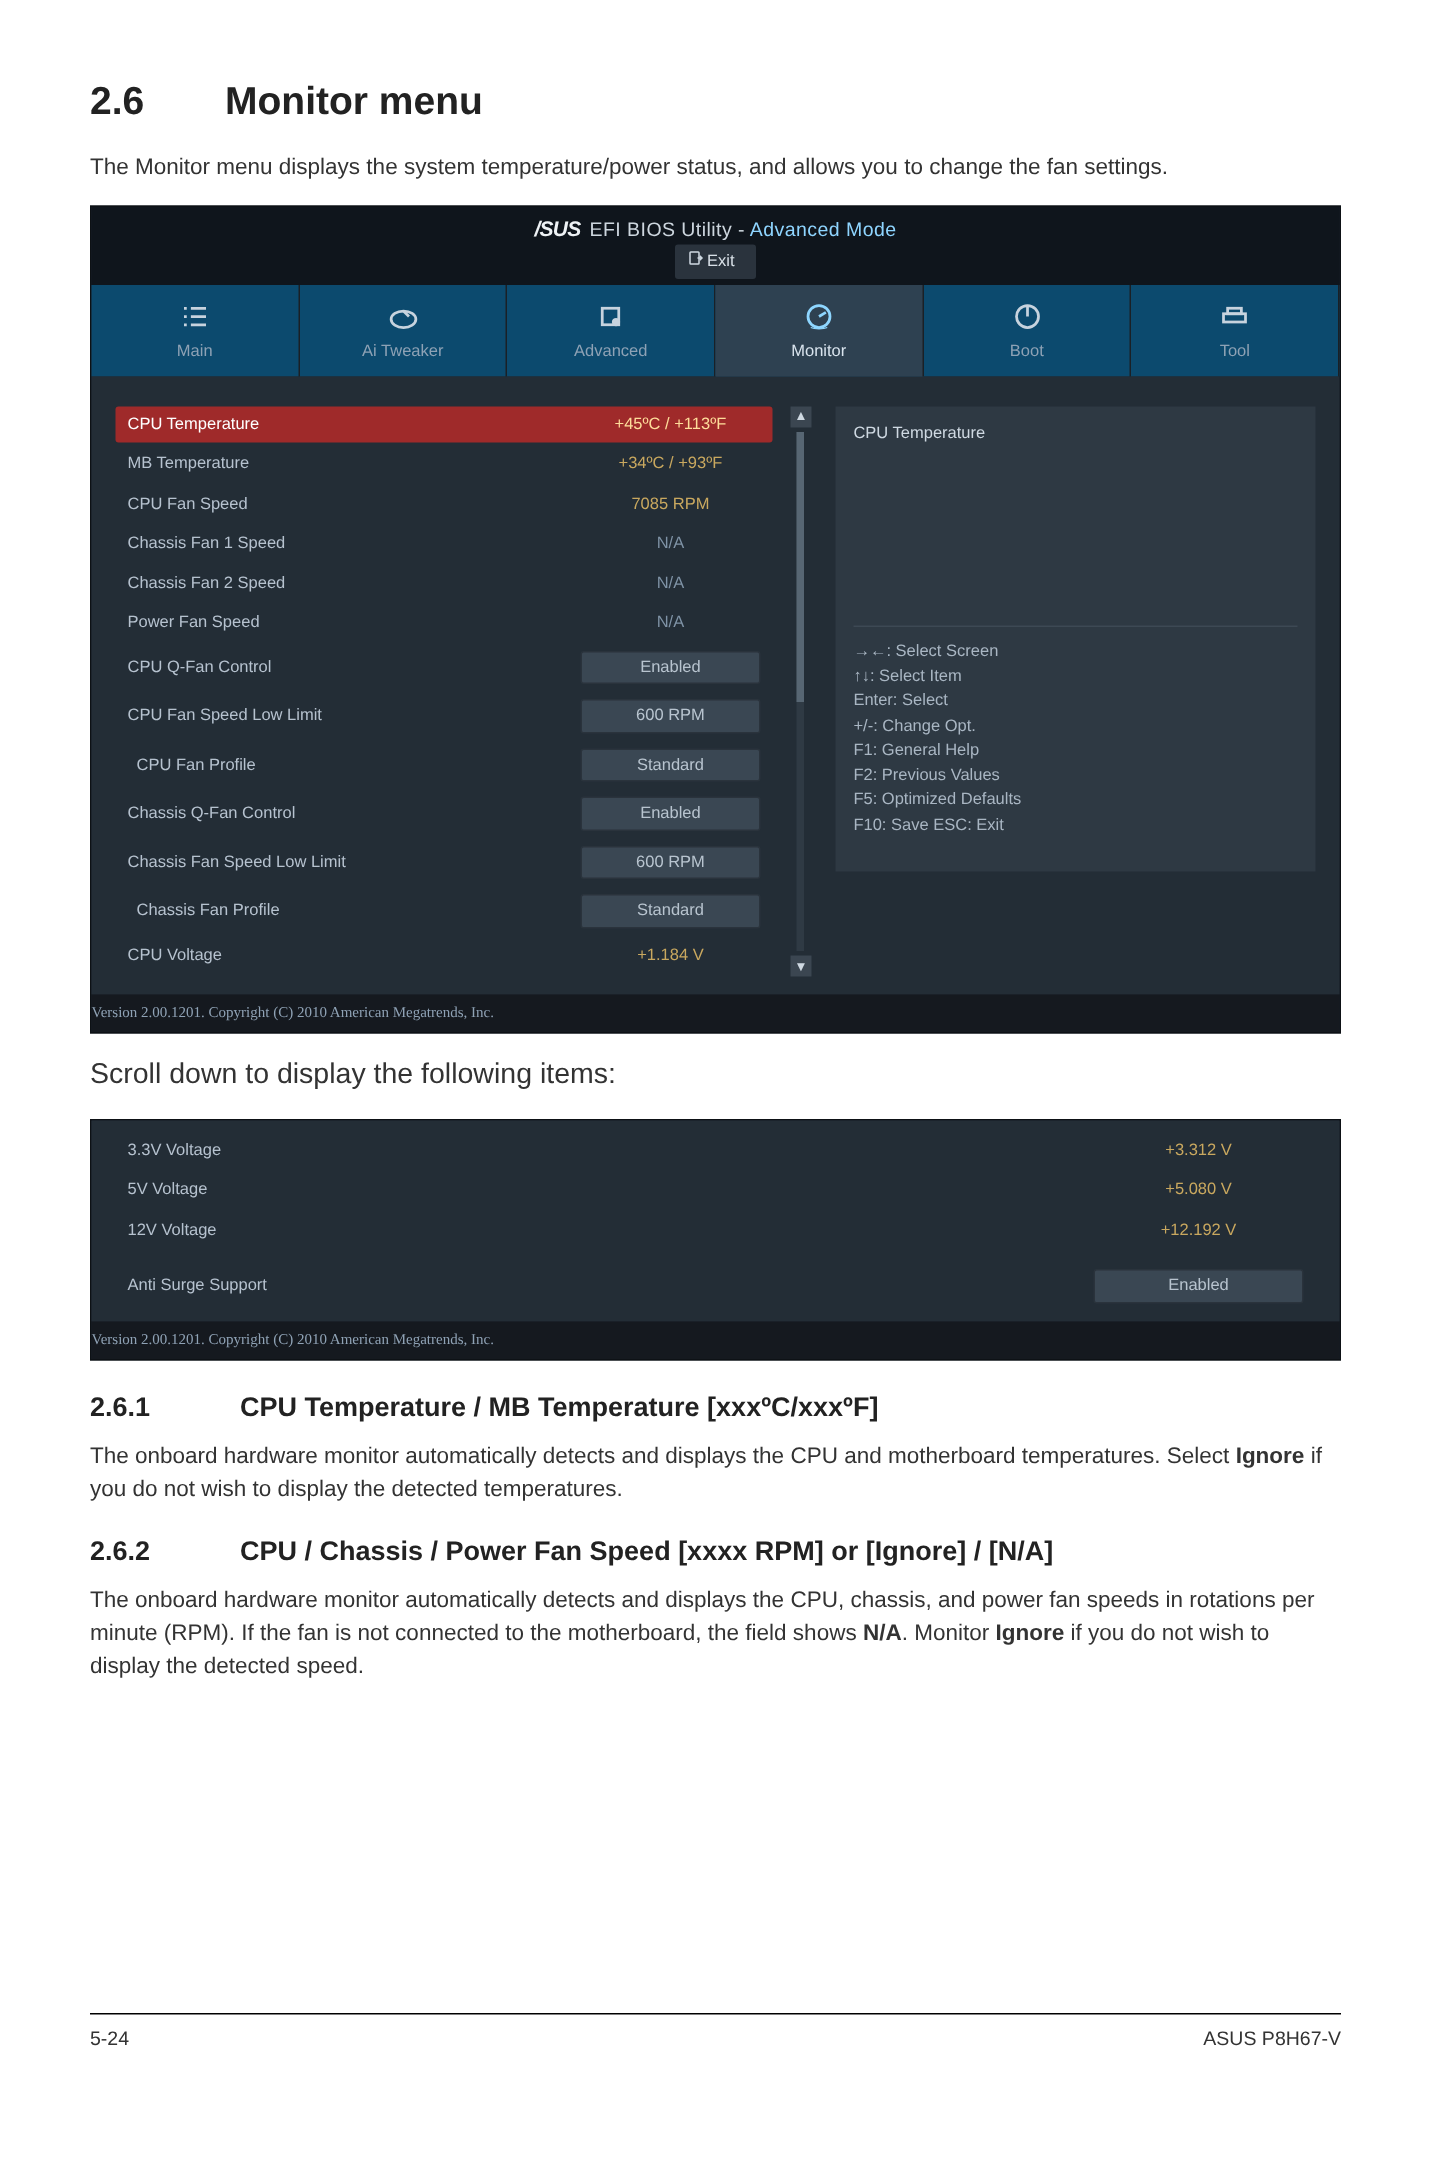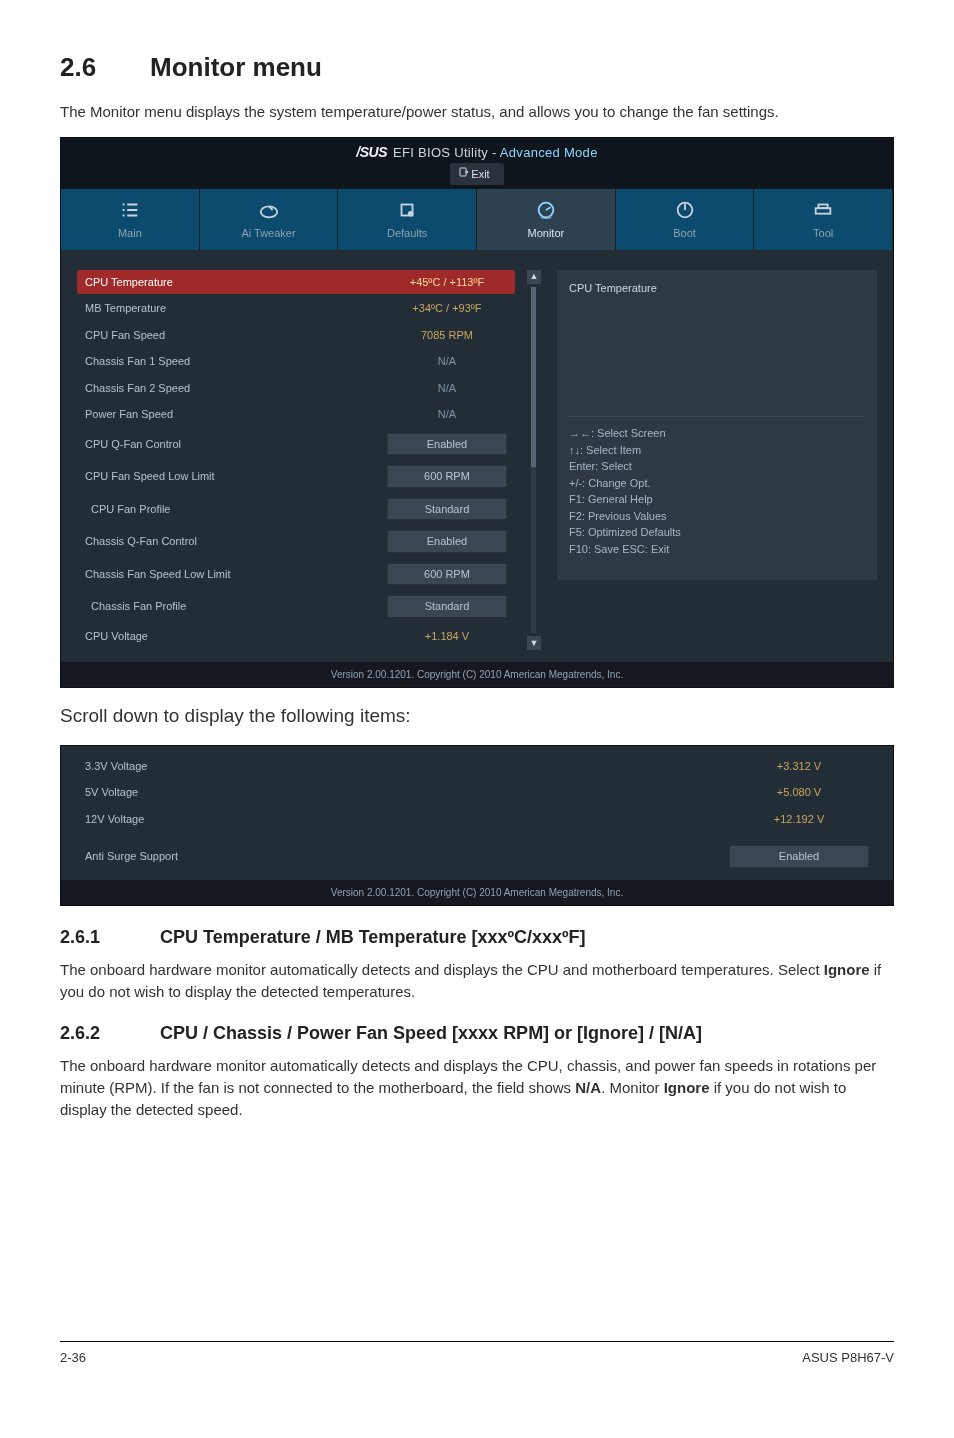--- a/index.html
+++ b/index.html
@@ -86,22 +86,23 @@
   }
   .bios .scroll .track { flex: 1; width: 5px; background: #2f3a44; margin: 3px 0; position: relative; }
   .bios .scroll .thumb { position: absolute; left: 0; right: 0; top: 0; height: 52%; background: #576673; }
 
   .bios .sidebar { background: #2e3943; min-height: 310px; padding: 10px 12px; font-size: 11px; color: #a9b6c3; }
   .bios .sidebar .heading { color: #cfd9e2; margin-bottom: 120px; }
   .bios .sidebar hr { border: none; border-top: 1px solid #3d4954; margin: 6px 0 8px 0; }
   .bios .sidebar .help-line { line-height: 1.5; }
 
   .bios .footer {
-    background: #15191f; color: #8fa2b5; font-size: 10px; text-align: center;
+    background: #15191f; color: #8fa2b5; font-size: 10px; text-align: left;
     padding: 5px 0;
+    font-family: Liberation Serif, serif;
   }
 
   
   .bios.small .work { min-height: auto; padding: 8px 16px 6px 16px; display: block; }
   .bios.small .row { padding: 4px 8px; }
   .bios.small .row .val { min-width: 140px; }
 
   
   .pagefoot {
     border-top: 1px solid #000; margin-top: 220px; padding-top: 6px;
@@ -146,21 +147,21 @@
             <ellipse cx="12" cy="14" rx="9" ry="6" fill="none" stroke="currentColor" stroke-width="2"></ellipse>
             <path d="M12 8l4 4" stroke="currentColor" stroke-width="2"></path>
           </svg></span>
       <span class="lbl">Ai Tweaker</span>
     </div>
     <div class="tab">
       <span class="icon"><svg viewBox="0 0 24 24">
             <rect x="6" y="6" width="12" height="12" fill="none" stroke="currentColor" stroke-width="2"></rect>
             <circle cx="16" cy="16" r="3" fill="currentColor"></circle>
           </svg></span>
-      <span class="lbl">Defaults</span>
+      <span class="lbl">Advanced</span>
     </div>
     <div class="tab active">
       <span class="icon"><svg viewBox="0 0 24 24">
             <circle cx="12" cy="12" r="8" fill="none" stroke="currentColor" stroke-width="2"></circle>
             <path d="M12 12l5-3" stroke="currentColor" stroke-width="2"></path>
             <path d="M6 20c2 1 4 1 6 1s4 0 6-1" stroke="currentColor" stroke-width="1" fill="none"></path>
           </svg></span>
       <span class="lbl">Monitor</span>
     </div>
     <div class="tab">
@@ -294,15 +295,15 @@
 </p>
 
 <h2 class="sub">
   <span class="num">2.6.2</span><span class="title">CPU / Chassis / Power Fan Speed [xxxx RPM] or [Ignore] / [N/A]</span>
 </h2>
 <p class="desc">
   <span>The onboard hardware monitor automatically detects and displays the CPU, chassis, and power fan speeds in rotations per minute (RPM). If the fan is not connected to the motherboard, the field shows </span><b>N/A</b><span>. Monitor </span><b>Ignore</b><span> if you do not wish to display the detected speed.</span>
 </p>
 
 <div class="pagefoot">
-  <span>2-36</span>
+  <span>5-24</span>
   <span>ASUS P8H67-V</span>
 </div>
 
 </body></html>

